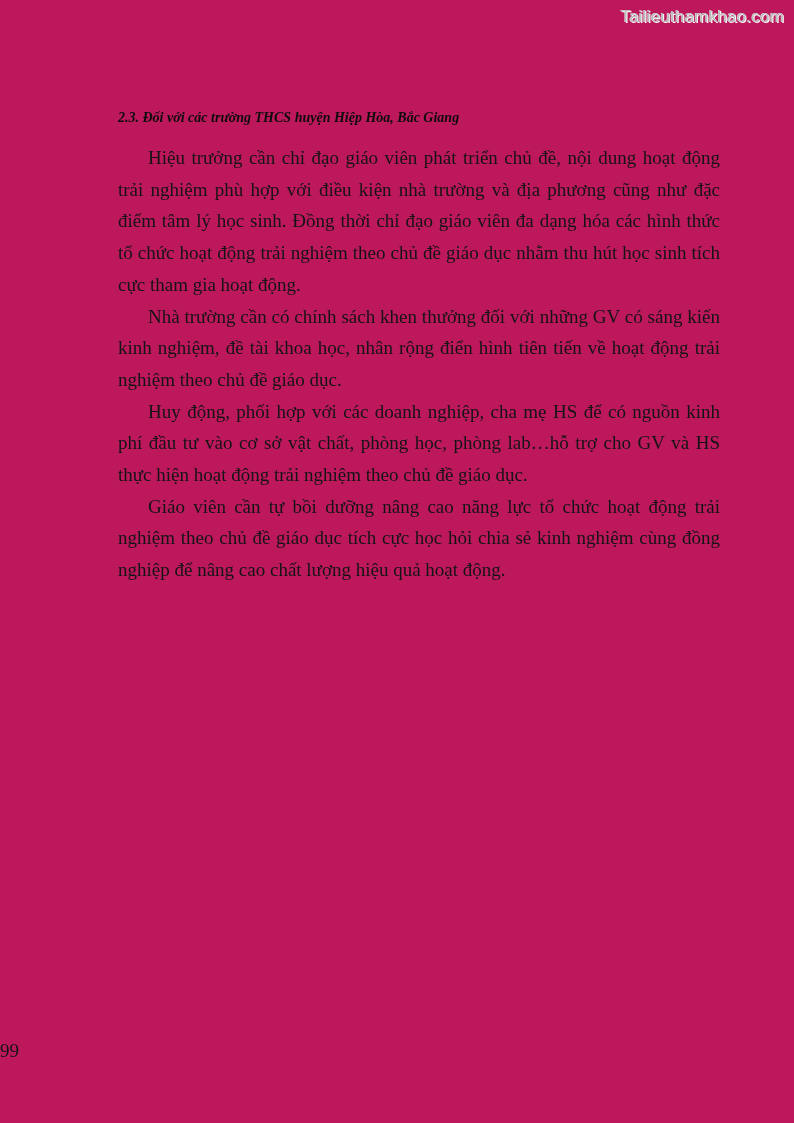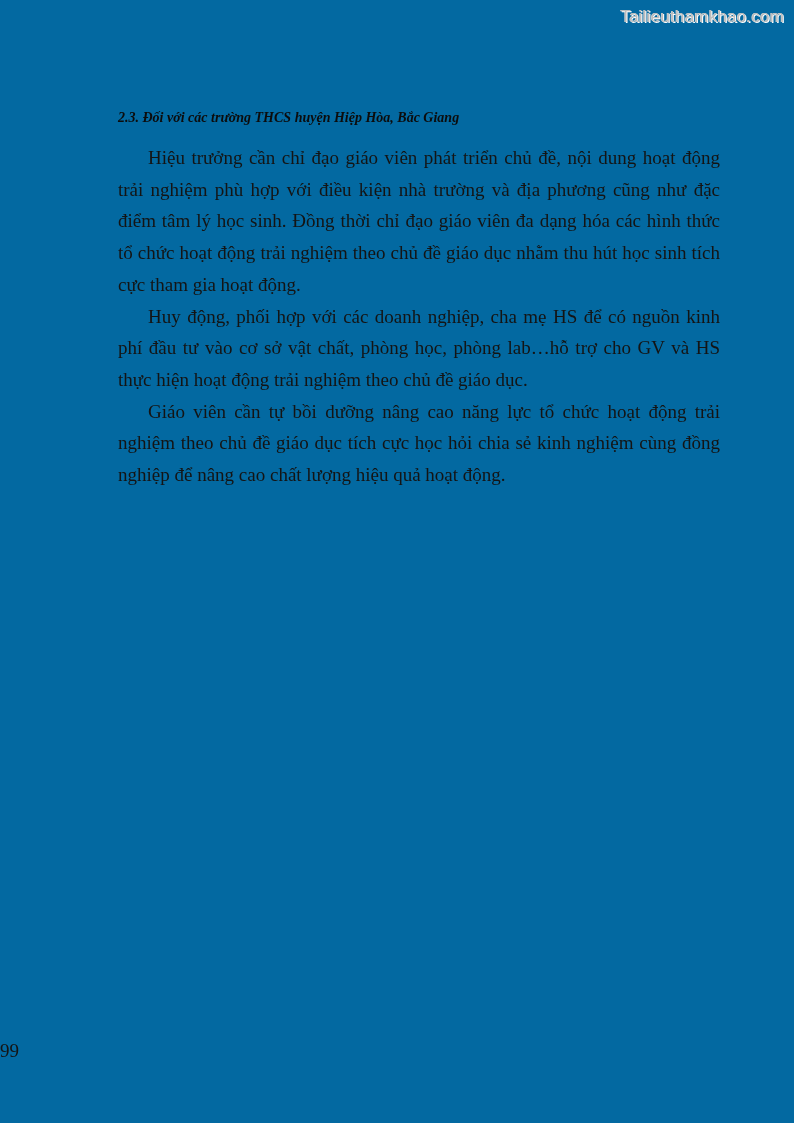--- a/index.html
+++ b/index.html
@@ -4,21 +4,21 @@
 <style>
   html, body {
     margin: 0;
     padding: 0;
     background: #ffffff;
   }
   .page {
     position: relative;
     width: 794px;
     height: 1123px;
-    background: #0369a1;
+    background: #be185d;
     overflow: hidden;
     font-family: "Liberation Serif", serif;
     color: #111111;
     text-decoration: underline;
   }
   .watermark {
     position: absolute;
     top: 7px;
     right: 10px;
     font-family: "Liberation Sans", sans-serif;
@@ -67,20 +67,21 @@
 
   <div class="watermark">Tailieuthamkhao.com</div>
 
   <div class="content">
 
     <h2 class="heading">2.3. Đối với các trường THCS huyện Hiệp Hòa, Bắc Giang</h2>
 
 
     <p class="para">Hiệu trưởng cần chỉ đạo giáo viên phát triển chủ đề, nội dung hoạt động trải nghiệm phù hợp với điều kiện nhà trường và địa phương cũng như đặc điểm tâm lý học sinh. Đồng thời chỉ đạo giáo viên đa dạng hóa các hình thức tổ chức hoạt động trải nghiệm theo chủ đề giáo dục nhằm thu hút học sinh tích cực tham gia hoạt động.</p>
 
+    <p class="para">Nhà trường cần có chính sách khen thưởng đối với những GV có sáng kiến kinh nghiệm, đề tài khoa học, nhân rộng điển hình tiên tiến về hoạt động trải nghiệm theo chủ đề giáo dục.</p>
 
     <p class="para">Huy động, phối hợp với các doanh nghiệp, cha mẹ HS để có nguồn kinh phí đầu tư vào cơ sở vật chất, phòng học, phòng lab…hỗ trợ cho GV và HS thực hiện hoạt động trải nghiệm theo chủ đề giáo dục.</p>
 
     <p class="para">Giáo viên cần tự bồi dưỡng nâng cao năng lực tổ chức hoạt động trải nghiệm theo chủ đề giáo dục tích cực học hỏi chia sẻ kinh nghiệm cùng đồng nghiệp để nâng cao chất lượng hiệu quả hoạt động.</p>
 
   </div>
 
   <div class="page-number">99</div>
 
 </div>

